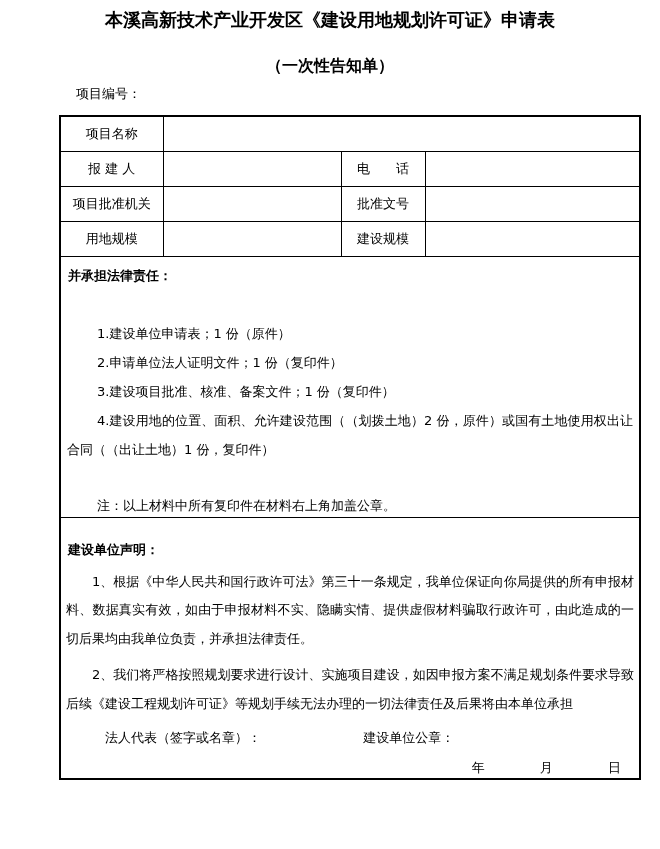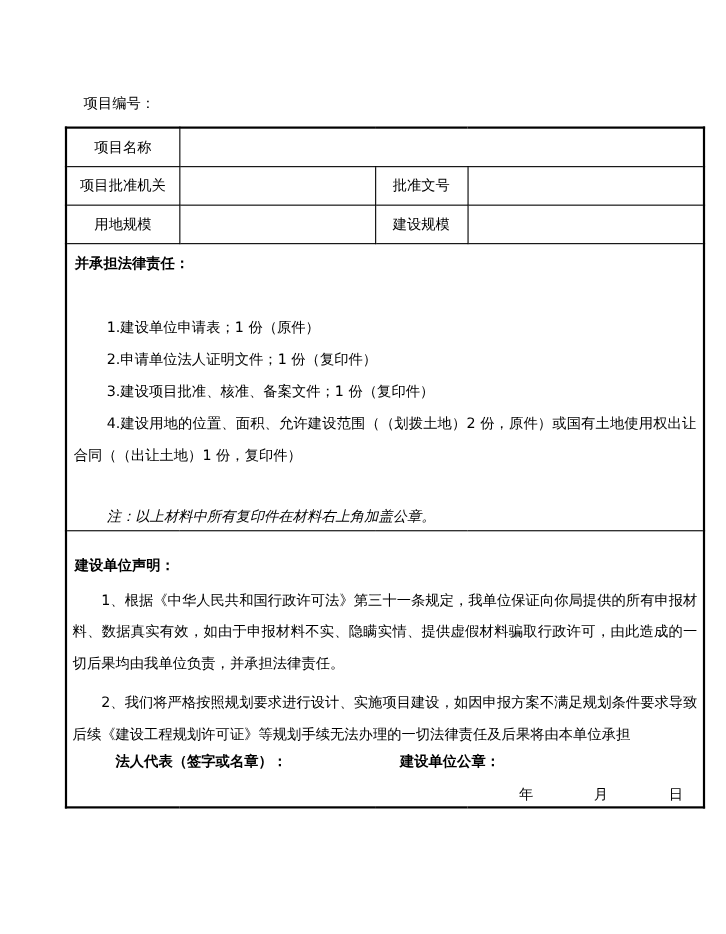--- a/index.html
+++ b/index.html
@@ -65,75 +65,83 @@
     text-indent: 30px;
     text-align: justify;
   }
   .mat-item.first { margin-top: 33px; }
   .mat-note {
     font-size: 13px;
     line-height: 20px;
     padding: 0 6px;
     text-indent: 30px;
     margin-top: 32px;
-    font-style: italic;
   }
 
   .decl-heading {
     font-weight: bold;
     font-size: 13px;
     line-height: 20px;
     padding: 22px 6px 0 7px;
   }
   .decl-para {
     font-size: 13px;
     line-height: 28.5px;
     padding: 0 5px;
     text-indent: 26px;
     text-align: justify;
     margin-top: 8px;
   }
   .sig-row {
+    margin-top: 10px;
     font-size: 13px;
-    font-weight: bold;
+    font-weight: normal;
     line-height: 20px;
     white-space: nowrap;
   }
   .sig-label-rep { margin-left: 44px; }
   .sig-label-seal { margin-left: 98px; }
   .date-row {
     margin-top: 10px;
     font-size: 13px;
     line-height: 20px;
     text-align: right;
     padding-right: 18px;
   }
   .date-row span { margin-left: 51px; }
 </style>
 </head>
 <body>
 
 <div class="page">
 
+  <div class="doc-title">本溪高新技术产业开发区《建设用地规划许可证》申请表</div>
+  <div class="doc-subtitle">（一次性告知单）</div>
   <div class="project-no">项目编号：</div>
 
   <table class="form">
     <colgroup>
       <col style="width:103px">
         <col style="width:178px">
         <col style="width:84px">
         <col style="width:215px">
     </colgroup>
 
     <tbody>
         <tr>
       <td class="label-cell">项目名称</td>
       <td class="input-cell" colspan="3"></td>
     </tr>
 
+    <tr>
+      <td class="label-cell">报 建 人</td>
+      <td class="input-cell"></td>
+      <td class="label-cell">电　　话</td>
+      <td class="input-cell"></td>
+    </tr>
     <tr>
       <td class="label-cell">项目批准机关</td>
       <td class="input-cell"></td>
       <td class="label-cell">批准文号</td>
       <td class="input-cell"></td>
     </tr>
     <tr>
       <td class="label-cell">用地规模</td>
       <td class="input-cell"></td>
       <td class="label-cell">建设规模</td>

